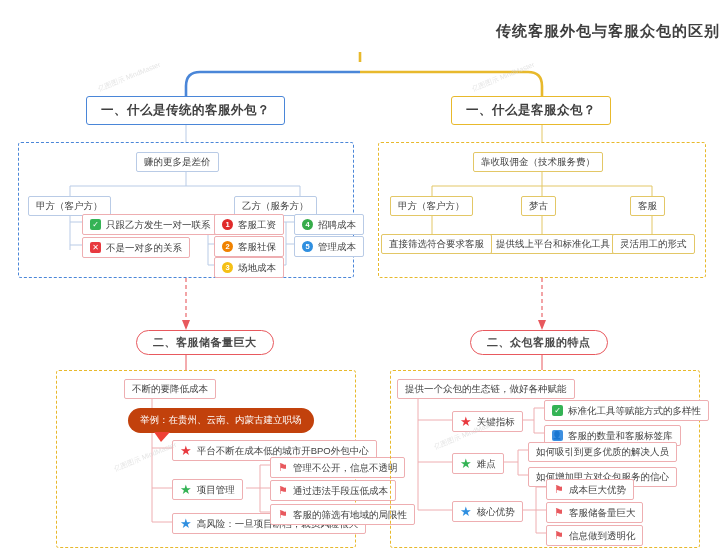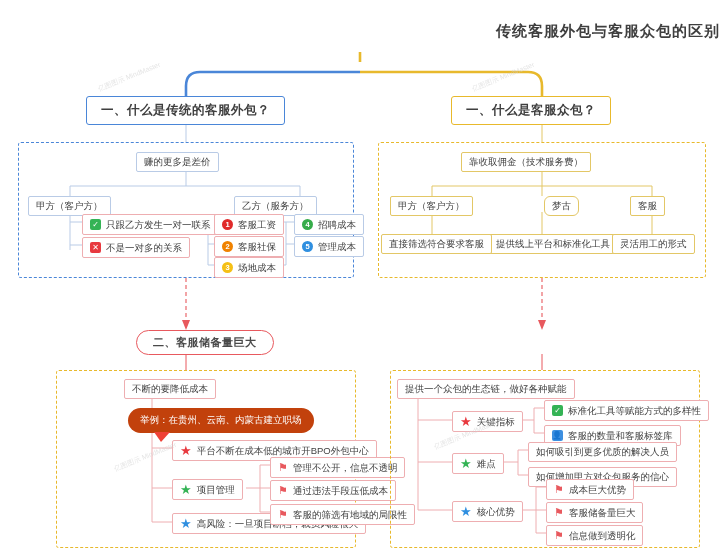--- a/index.html
+++ b/index.html
@@ -280,44 +280,47 @@
     <span class="flag">⚑</span>
     <span class="tx">客服的筛选有地域的局限性</span>
   </div>
 
   <div class="node headline gold" style="left:451px;top:96px;">
     <span class="tx">一、什么是客服众包？</span>
   </div>
 
   <div class="panel gold" style="left:378px;top:142px;width:328px;height:136px;"></div>
 
-  <div class="node bx gold" style="left:461px;top:152px;justify-content:center;">
+  <div class="node bx gold" style="left:473px;top:152px;justify-content:center;">
     <span class="tx">靠收取佣金（技术服务费）</span>
   </div>
 
   <div class="node bx gold" style="left:390px;top:196px;">
     <span class="tx">甲方（客户方）</span>
   </div>
-  <div class="node bx gold" style="left:544px;top:196px;border-radius:6px;">
+  <div class="node bx gold" style="left:521px;top:196px;">
     <span class="tx">梦古</span>
   </div>
   <div class="node bx gold" style="left:630px;top:196px;">
     <span class="tx">客服</span>
   </div>
 
   <div class="node bx gold" style="left:488px;top:234px;">
     <span class="tx">提供线上平台和标准化工具</span>
   </div>
   <div class="node bx gold" style="left:381px;top:234px;">
     <span class="tx">直接筛选符合要求客服</span>
   </div>
   <div class="node bx gold" style="left:612px;top:234px;">
     <span class="tx">灵活用工的形式</span>
   </div>
 
+  <div class="node section-pill" style="left:470px;top:330px;">
+    <span class="tx">二、众包客服的特点</span>
+  </div>
 
   <div class="panel gold" style="left:390px;top:370px;width:310px;height:178px;"></div>
 
   <div class="node bx pink" style="left:397px;top:379px;">
     <span class="tx">提供一个众包的生态链，做好各种赋能</span>
   </div>
 
   <div class="node bx pink" style="left:452px;top:411px;">
     <span class="star" style="color:#e8393f">★</span>
     <span class="tx">关键指标</span>

